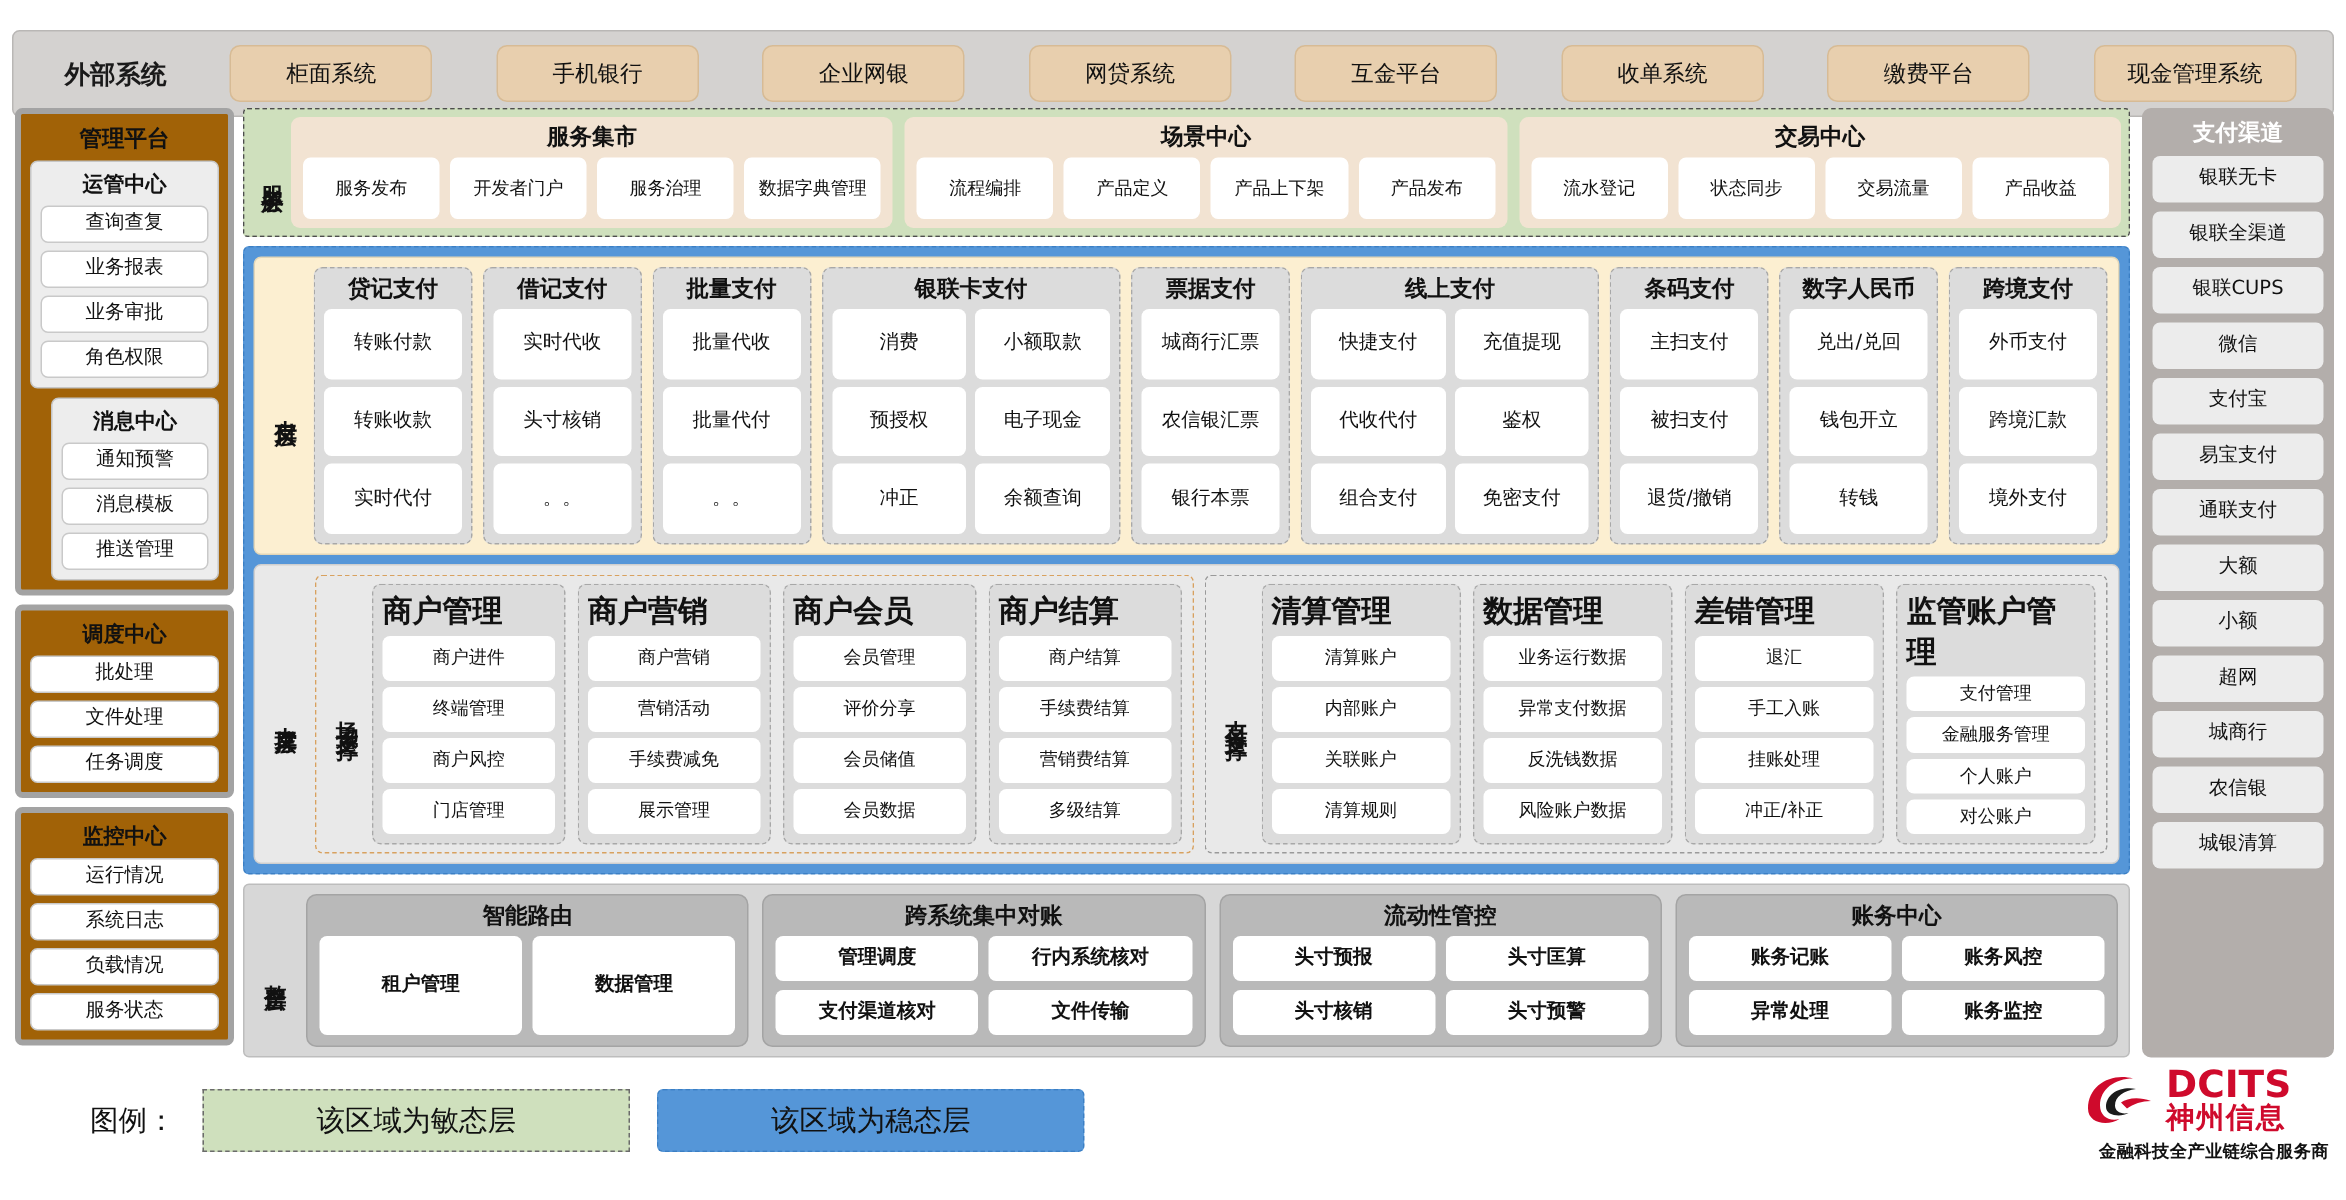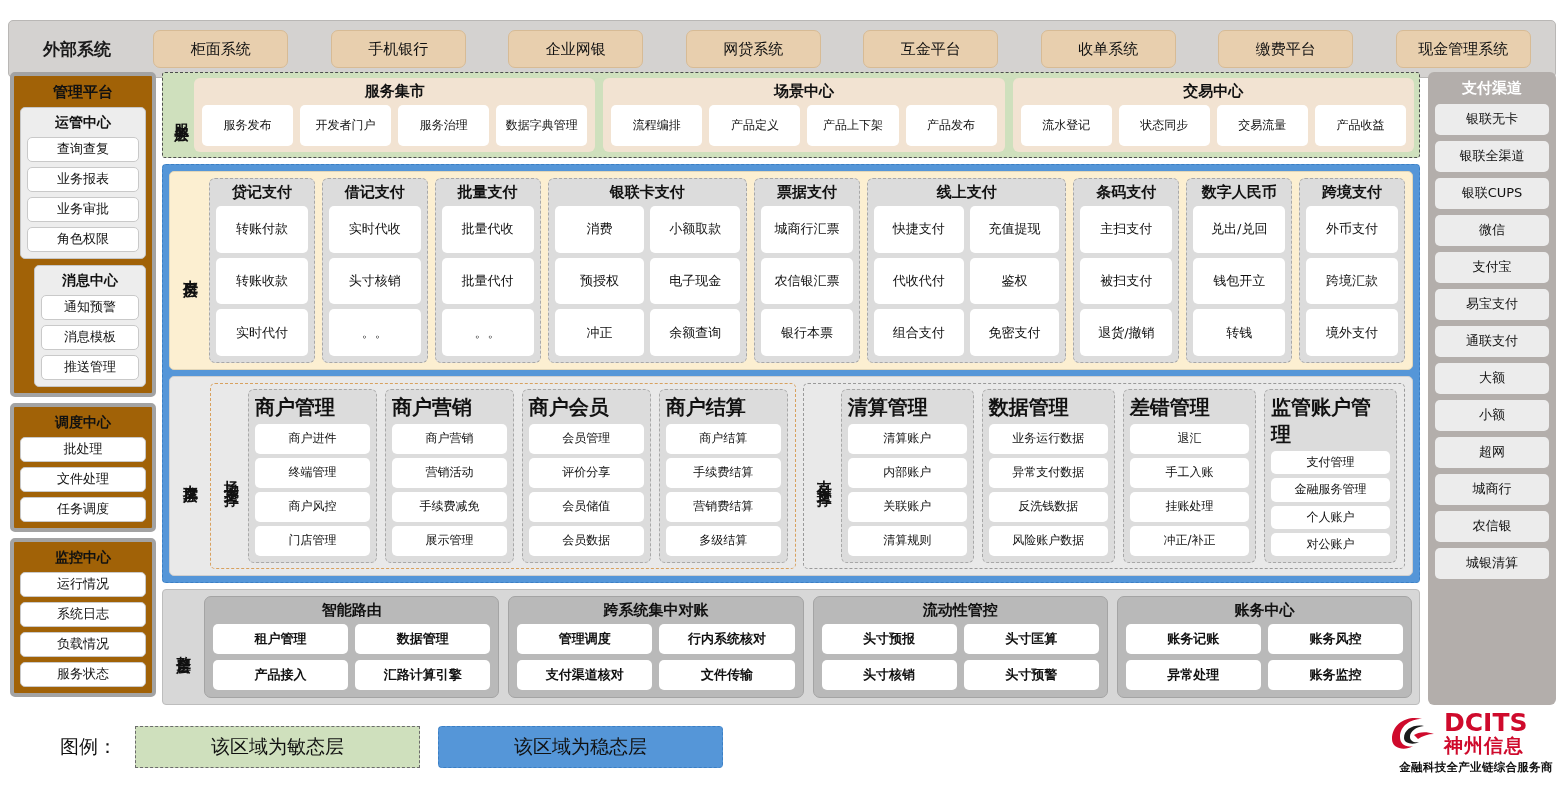--- a/index.html
+++ b/index.html
@@ -499,24 +499,20 @@
     <div class="int-layer">
       <div class="vlabel">整合层</div>
       <div class="int-groups" id="int-groups">
           <div class="int-group">
             <div class="int-group-title">智能路由</div>
             <div class="int-rows">
               <div class="int-row">
                 <div class="pill int-item">租户管理</div>
                 <div class="pill int-item">数据管理</div>
               </div>
-              <div class="int-row">
-                <div class="pill int-item">产品接入</div>
-                <div class="pill int-item">汇路计算引擎</div>
-              </div>
             </div>
           </div>
           <div class="int-group">
             <div class="int-group-title">跨系统集中对账</div>
             <div class="int-rows">
               <div class="int-row">
                 <div class="pill int-item">管理调度</div>
                 <div class="pill int-item">行内系统核对</div>
               </div>
               <div class="int-row">

